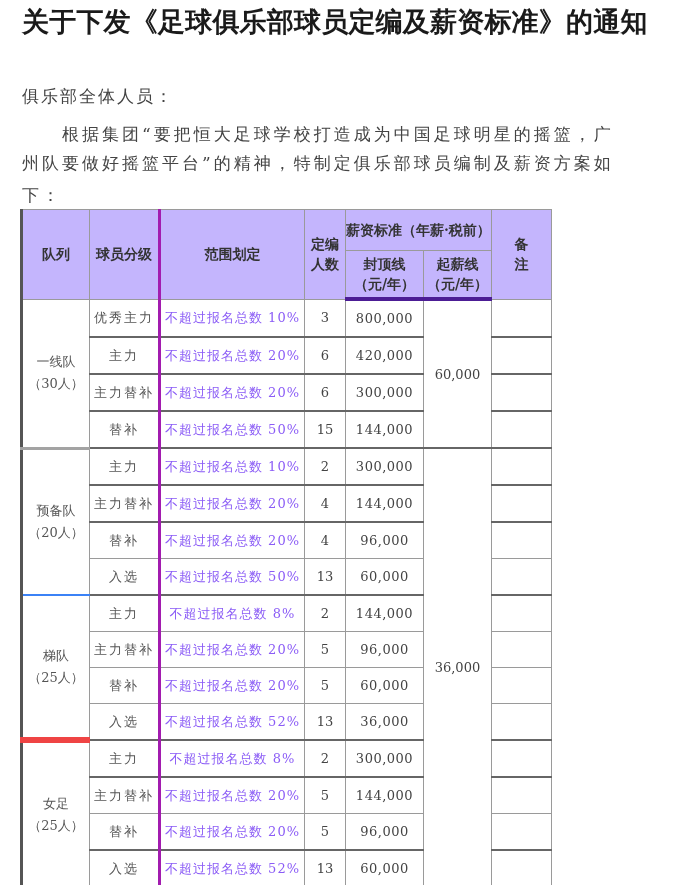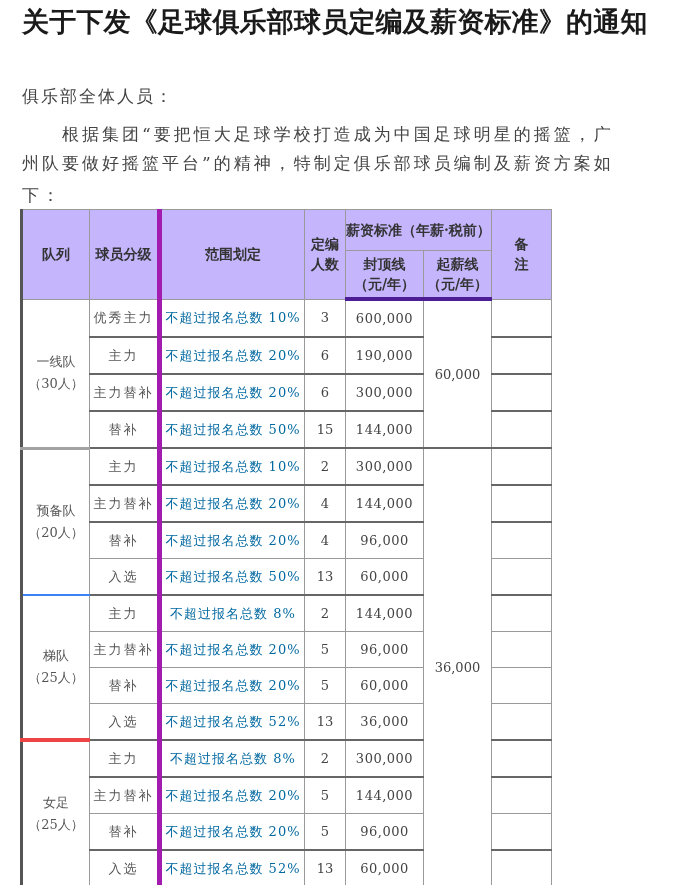--- a/index.html
+++ b/index.html
@@ -63,27 +63,27 @@
     background: #c4b5fd;
     font-weight: bold;
     font-size: 14px;
     color: #333;
     line-height: 20px;
   }
   table.salary tr.hdr1 th { height: 40px; }
   table.salary tr.hdr2 th { height: 46px; }
   table.salary tr.data td { height: 35px; }
   table.salary tr.hdr2 th { border-bottom: 4px solid #4c1d95; }
-  table.salary .thick-left { border-left: 5px solid #a21caf; }
+  table.salary .thick-left { border-left: 3px solid #a21caf; }
   table.salary .outer-left { border-left: 3px solid #555; margin-top: 28px; }
   table.salary tr.group-end td { border-bottom: 2px solid #666; }
   table.salary tr.row-sep td.sep { border-bottom: 2px solid #666; }
   table.salary .team { font-size: 13px; line-height: 22px; color: #555; }
   table.salary .cat { color: #555; letter-spacing: 2px; }
-  table.salary .range { color: #0369a1; letter-spacing: 1px; }
+  table.salary .range { color: #8b5cf6; letter-spacing: 1px; }
   table.salary .num { font-family: "DejaVu Serif", serif; color: #444; }
   table.salary .money { font-family: "DejaVu Serif", serif; color: #444; letter-spacing: 0.5px; }
   table.salary .start { font-family: "DejaVu Serif", serif; color: #444; border-bottom: 2px solid #666; }
   table.salary .remark { }
   table.salary tr.last td { border-bottom: 3px solid #555; }
 </style>
 </head>
 <body>
 
 <div class="title">关于下发《足球俱乐部球员定编及薪资标准》的通知</div>
@@ -131,29 +131,29 @@
   <tbody>
 
     <tr class="data row-sep">
       <td rowspan="4" class="team outer-left" style="border-bottom:3px solid #a3a3a3">
         <div>一线队</div>
         <div>（30人）</div>
       </td>
       <td class="cat sep">优秀主力</td>
       <td class="range sep thick-left">不超过报名总数 10%</td>
       <td class="num sep">3</td>
-      <td class="money sep">600,000</td>
+      <td class="money sep">800,000</td>
       <td rowspan="4" class="start">60,000</td>
       <td class="remark sep"></td>
     </tr>
     <tr class="data row-sep">
       <td class="cat sep">主力</td>
       <td class="range sep thick-left">不超过报名总数 20%</td>
       <td class="num sep">6</td>
-      <td class="money sep">190,000</td>
+      <td class="money sep">420,000</td>
       <td class="remark sep"></td>
     </tr>
     <tr class="data row-sep">
       <td class="cat sep">主力替补</td>
       <td class="range sep thick-left">不超过报名总数 20%</td>
       <td class="num sep">6</td>
       <td class="money sep">300,000</td>
       <td class="remark sep"></td>
     </tr>
     <tr class="data group-end">
@@ -192,21 +192,21 @@
     </tr>
     <tr class="data group-end">
       <td class="cat">入选</td>
       <td class="range thick-left">不超过报名总数 50%</td>
       <td class="num">13</td>
       <td class="money">60,000</td>
       <td class="remark"></td>
     </tr>
 
     <tr class="data">
-      <td rowspan="4" class="team outer-left" style="border-bottom:4px solid #ef4444">
+      <td rowspan="4" class="team outer-left" style="border-bottom:6px solid #ef4444">
         <div>梯队</div>
         <div>（25人）</div>
       </td>
       <td class="cat">主力</td>
       <td class="range thick-left">不超过报名总数 8%</td>
       <td class="num">2</td>
       <td class="money">144,000</td>
       <td class="remark"></td>
     </tr>
     <tr class="data">

